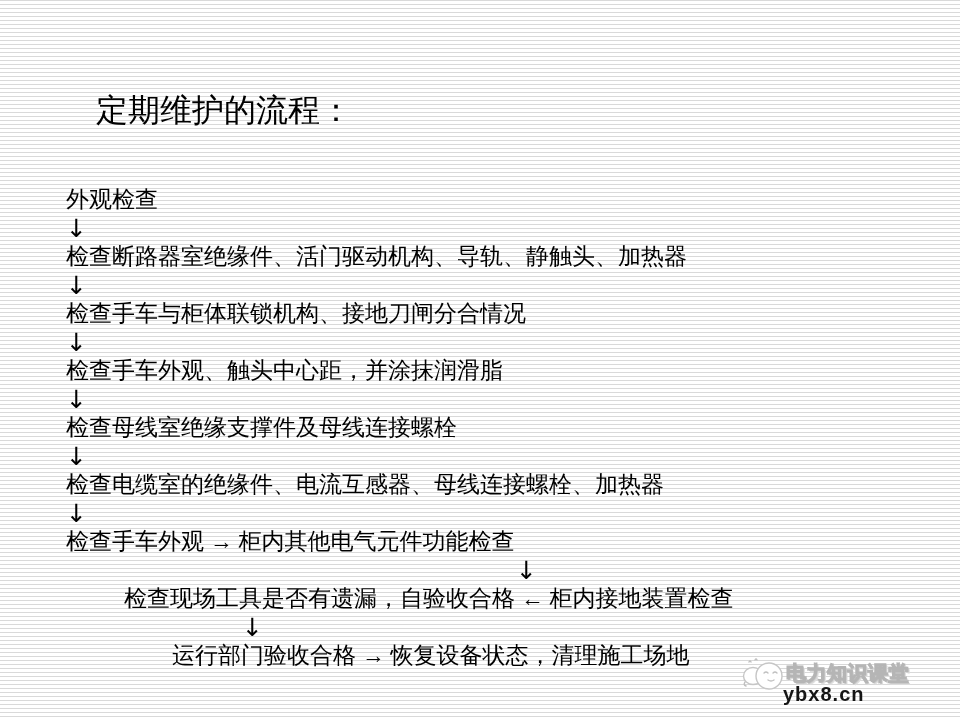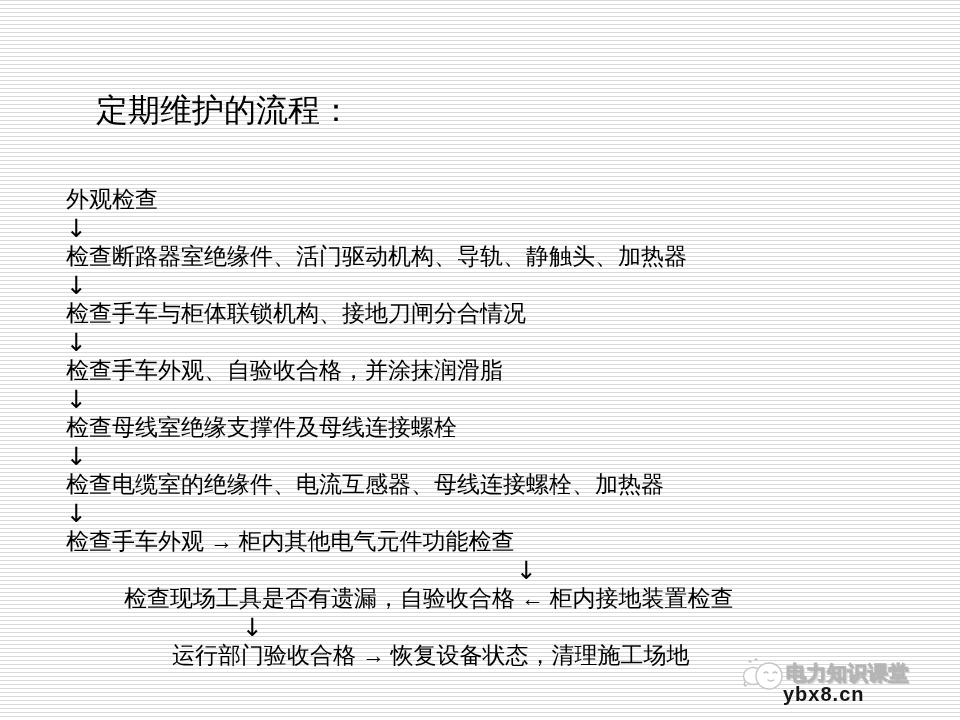--- a/index.html
+++ b/index.html
@@ -104,21 +104,21 @@
 
   <div class="title">定期维护的流程：</div>
 
   <div class="flow">
     <div class="row">外观检查</div>
     <div class="row arrow">↓</div>
     <div class="row">检查断路器室绝缘件、活门驱动机构、导轨、静触头、加热器</div>
     <div class="row arrow">↓</div>
     <div class="row">检查手车与柜体联锁机构、接地刀闸分合情况</div>
     <div class="row arrow">↓</div>
-    <div class="row">检查手车外观、自验收合格，并涂抹润滑脂</div>
+    <div class="row">检查手车外观、触头中心距，并涂抹润滑脂</div>
     <div class="row arrow">↓</div>
     <div class="row">检查母线室绝缘支撑件及母线连接螺栓</div>
     <div class="row arrow">↓</div>
     <div class="row">检查电缆室的绝缘件、电流互感器、母线连接螺栓、加热器</div>
     <div class="row arrow">↓</div>
     <div class="row">检查手车外观 → 柜内其他电气元件功能检查</div>
     <div class="row arrow ind-right">↓</div>
     <div class="row ind-a">检查现场工具是否有遗漏，自验收合格 ← 柜内接地装置检查</div>
     <div class="row arrow ind-b">↓</div>
     <div class="row ind-c">运行部门验收合格 → 恢复设备状态，清理施工场地</div>

